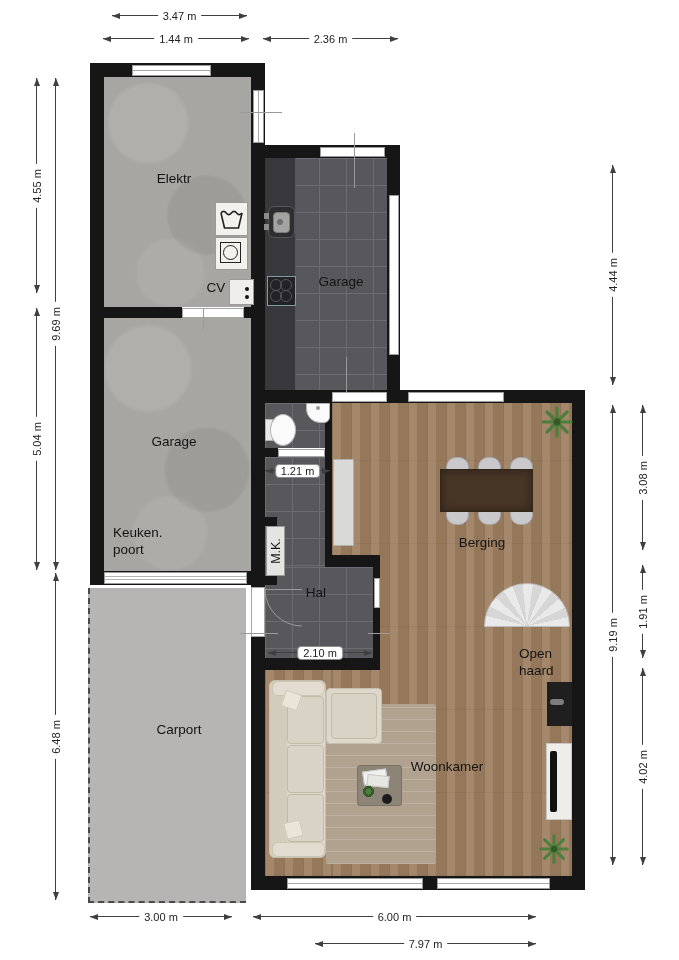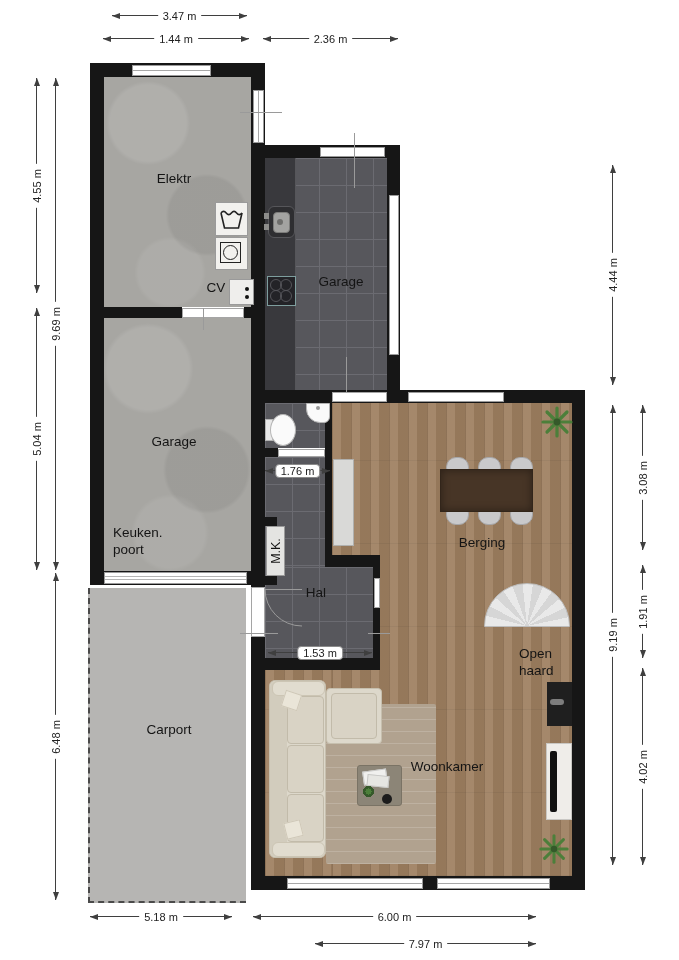--- a/index.html
+++ b/index.html
@@ -231,21 +231,21 @@
     <i style="left:24px;top:28px;width:10px;height:10px;background:#1c1c1c;border-radius:50%"></i>
   </u>
 
   <b class="lbl" style="left:174px;top:178px">Elektr</b>
   <b class="lbl" style="left:341px;top:281px">Garage</b>
   <b class="lbl" style="left:174px;top:441px">Garage</b>
   <u class="lblL" style="left:113px;top:524px">
     <span style="display:block">Keuken.</span>
     <span style="display:block">poort</span>
   </u>
-  <b class="lbl" style="left:169px;top:729px">Carport</b>
+  <b class="lbl" style="left:179px;top:729px">Carport</b>
   <b class="lbl" style="left:316px;top:592px">Hal</b>
   <b class="vtext" style="left:276px;top:551px">M.K.</b>
   <b class="lbl" style="left:216px;top:287px">CV</b>
   <b class="lbl" style="left:482px;top:542px">Berging</b>
   <u class="lblL" style="left:519px;top:645px">
     <span style="display:block">Open</span>
     <span style="display:block">haard</span>
   </u>
   <b class="lbl" style="left:447px;top:766px">Woonkamer</b>
 
@@ -282,29 +282,29 @@
       <s>3.08 m</s>
     </u>
   <u class="dv" style="left:642px;top:565px;height:93px">
       <s>1.91 m</s>
     </u>
   <u class="dv" style="left:642px;top:668px;height:197px">
       <s>4.02 m</s>
     </u>
 
   <u class="dh" style="left:90px;top:916px;width:142px">
-      <s>5.18 m</s>
+      <s>3.00 m</s>
     </u>
   <u class="dh" style="left:253px;top:916px;width:283px">
       <s>6.00 m</s>
     </u>
   <u class="dh" style="left:315px;top:943px;width:221px">
       <s>7.97 m</s>
     </u>
 
   <u class="dh" style="left:265px;top:470px;width:65px;z-index:5">
-      <s class="pill">1.76 m</s>
+      <s class="pill">1.21 m</s>
     </u>
   <u class="dh" style="left:268px;top:652px;width:104px;z-index:5">
-      <s class="pill">1.53 m</s>
+      <s class="pill">2.10 m</s>
     </u>
 
 </div>
 
 </body></html>

